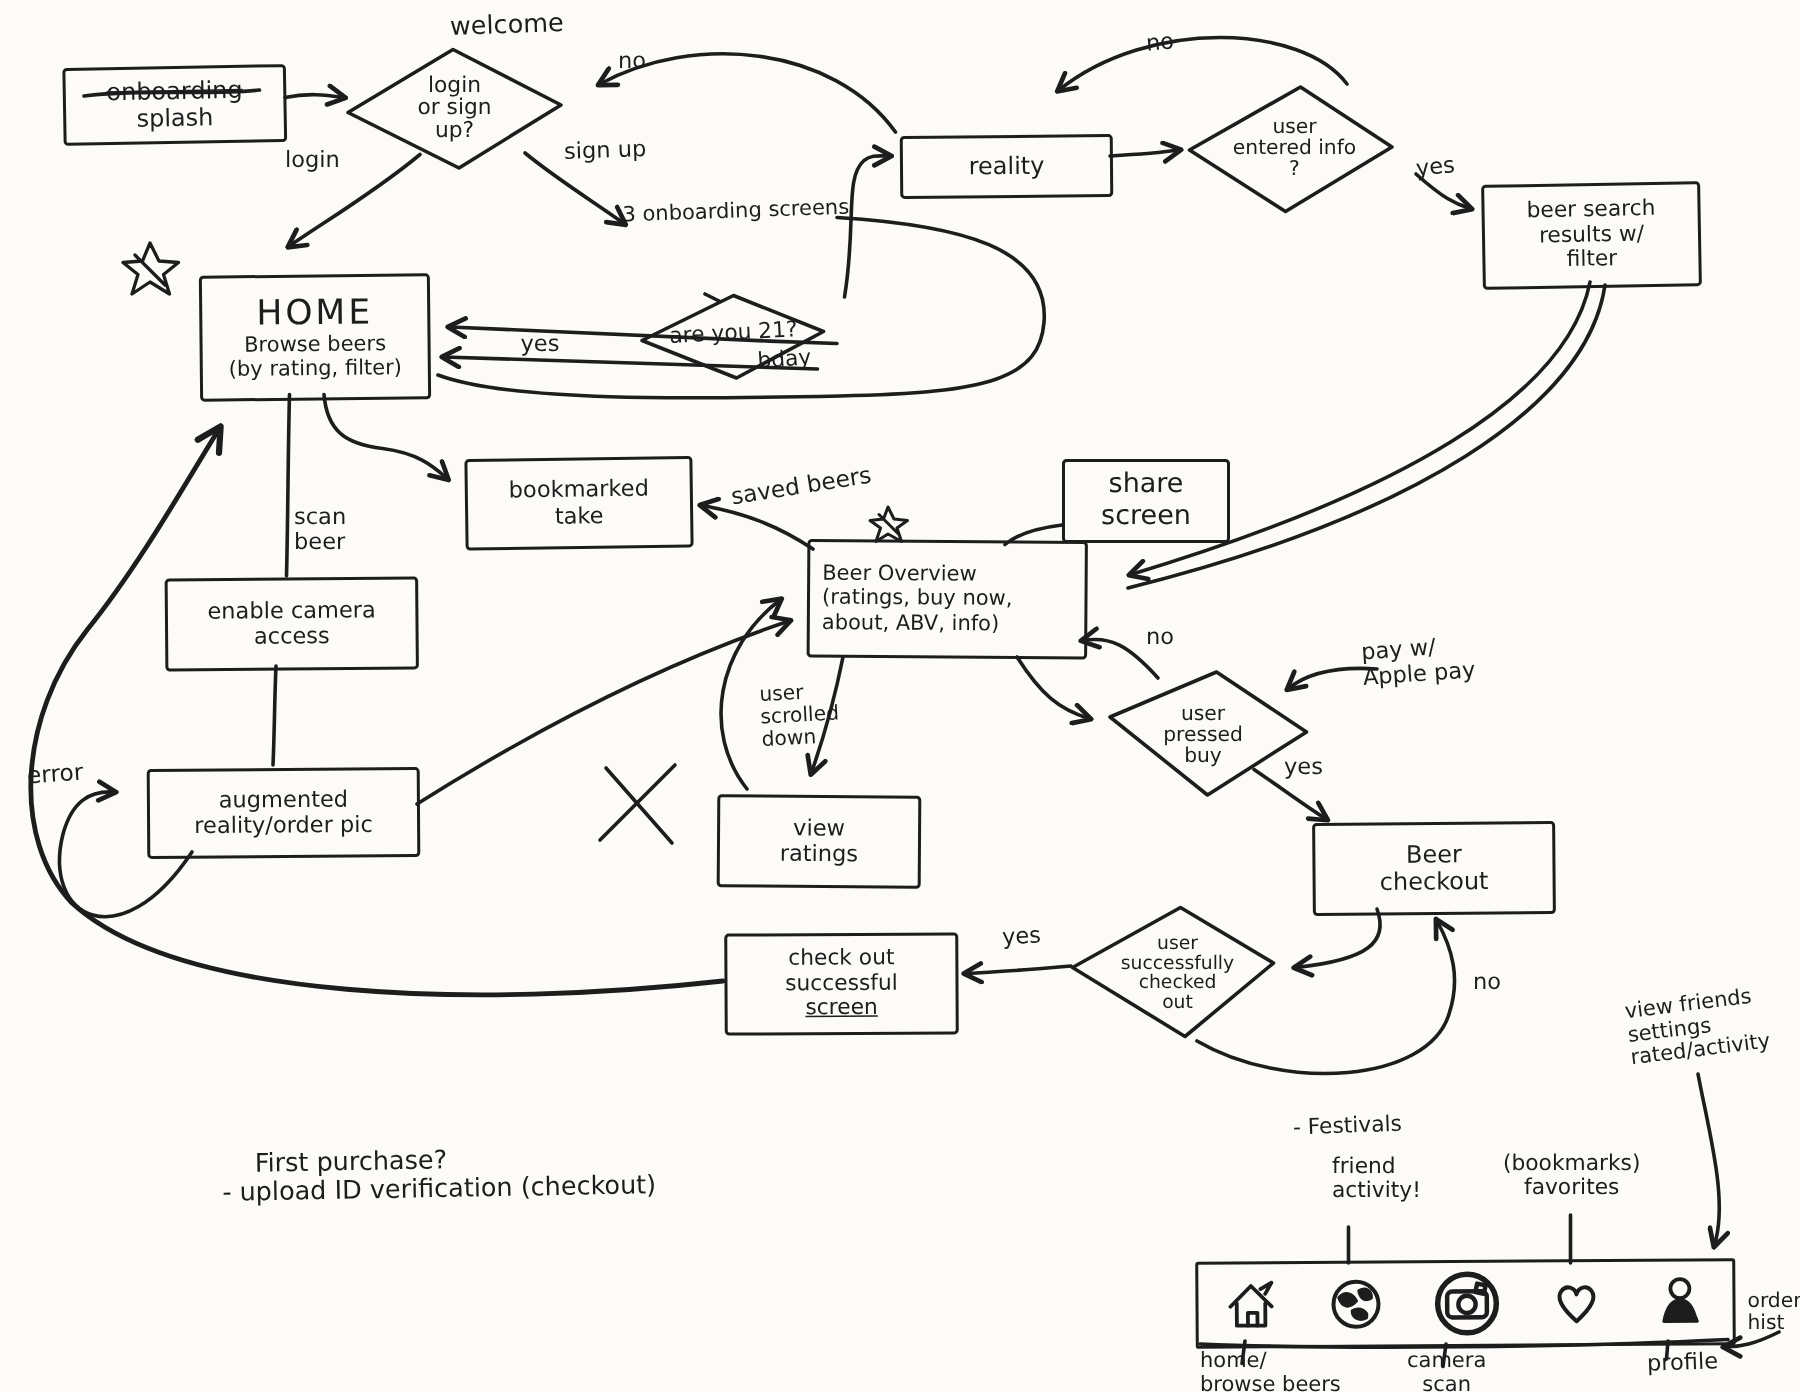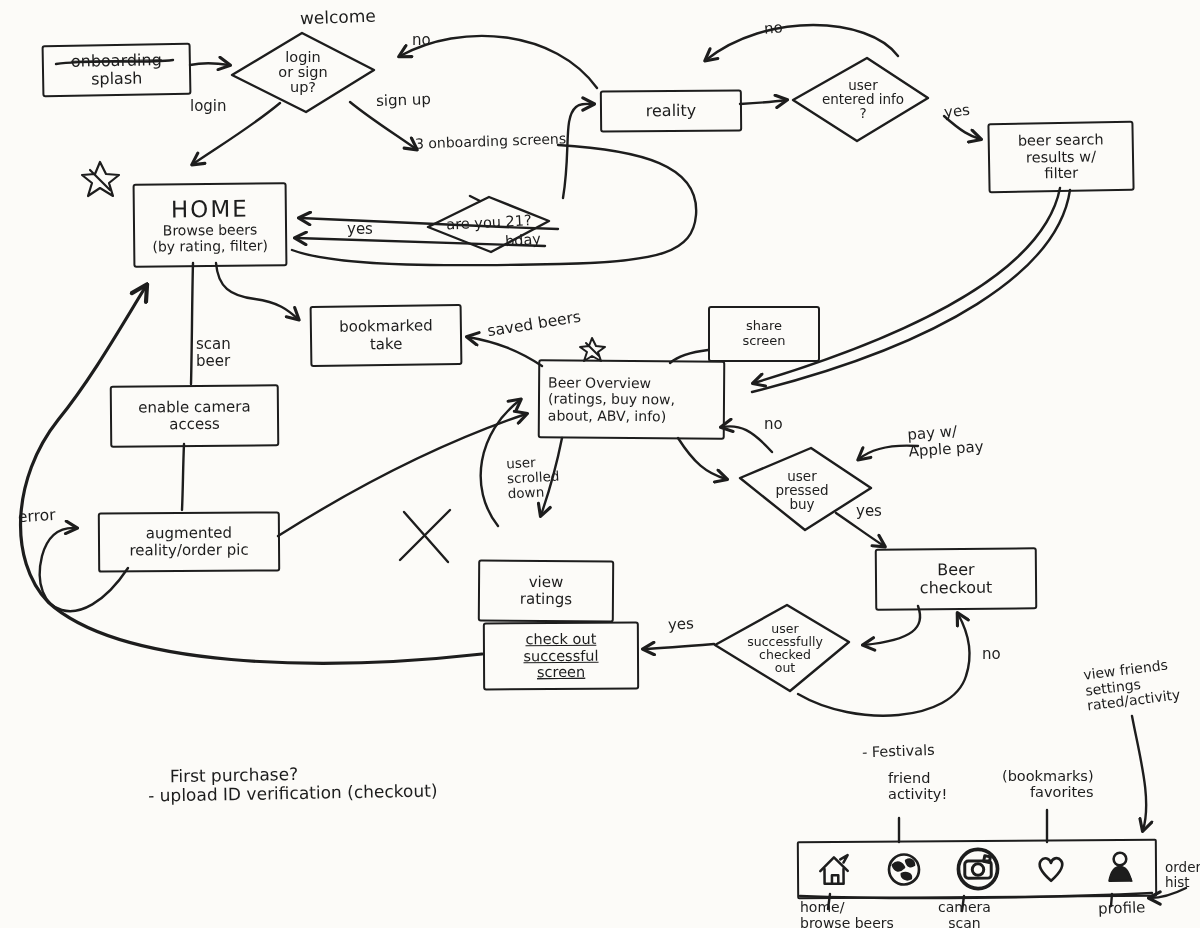--- a/index.html
+++ b/index.html
@@ -152,46 +152,46 @@
     <span class="prelines">bookmarked
 take</span>
   </div>
 
   <div class="box" style="left:538px;top:360px;width:175px;height:75px;transform:rotate(0.4deg);font-size:14px;align-items:flex-start;padding-left:8px;text-align:left;">
     <span class="prelines">Beer Overview
 (ratings, buy now,
 about, ABV, info)</span>
   </div>
 
-  <div class="box" style="left:708px;top:306px;width:108px;height:52px;font-size:13px;">
+  <div class="box" style="left:708px;top:306px;width:108px;height:52px;font-size:18px;">
     <span class="prelines">share
 screen</span>
   </div>
 
   <div class="box" style="left:110px;top:385px;width:165px;height:58px;transform:rotate(-0.5deg);font-size:15px;">
     <span class="prelines">enable camera
 access</span>
   </div>
 
   <div class="box" style="left:98px;top:512px;width:178px;height:56px;transform:rotate(-0.4deg);font-size:15px;">
     <span class="prelines">augmented
 reality/order pic</span>
   </div>
 
-  <div class="box" style="left:478px;top:560px;width:132px;height:58px;transform:rotate(0.4deg);font-size:15px;">
+  <div class="box" style="left:478px;top:530px;width:132px;height:58px;transform:rotate(0.4deg);font-size:15px;">
     <span class="prelines">view
 ratings</span>
   </div>
 
   <div class="box" style="left:875px;top:548px;width:158px;height:58px;transform:rotate(-0.5deg);font-size:16px;">
     <span class="prelines">Beer
 checkout</span>
   </div>
 
-  <div class="box" style="left:483px;top:622px;width:152px;height:64px;transform:rotate(-0.3deg);font-size:14.5px;text-decoration:underline;">
+  <div class="box" style="left:483px;top:622px;width:152px;height:64px;transform:rotate(-0.3deg);font-size:14.5px;">
     <span class="prelines">check out
 successful</span>
     <span class="underl">screen</span>
   </div>
 
   <div class="dtext prelines" style="left:303px;top:73px;font-size:14.5px;">login
 or sign
 up?</div>
   <div class="dtext" style="left:489px;top:223px;font-size:14.5px;transform:translate(-50%,-50%) rotate(-3deg);">are you 21?</div>
   <div class="dtext prelines" style="left:863px;top:99px;font-size:13.5px;">user
@@ -231,21 +231,21 @@
   <div class="lbl" style="left:148px;top:765px;font-size:17px;transform:rotate(-1deg);">
     <div style="padding-left:22px;">First purchase?</div>
     <div>- upload ID verification (checkout)</div>
   </div>
   <div class="lbl prelines" style="left:1085px;top:662px;font-size:14px;transform:rotate(-7deg);">view friends
 settings
 rated/activity</div>
   <div class="lbl" style="left:862px;top:743px;font-size:14.5px;transform:rotate(-2deg);">- Festivals</div>
   <div class="lbl prelines" style="left:888px;top:770px;font-size:14.5px;">friend
 activity!</div>
-  <div class="lbl prelines" style="left:1002px;top:768px;font-size:14.5px;text-align:right;">(bookmarks)
+  <div class="lbl prelines" style="left:1002px;top:768px;font-size:14.5px;text-align:center;">(bookmarks)
 favorites</div>
   <div class="lbl prelines" style="left:1165px;top:860px;font-size:13.5px;">order
 hist</div>
 
   <div class="tabbar">
     <span class="ico">
       <svg width="38" height="38" viewBox="0 0 36 36" stroke="#1d1d1d" fill="none" stroke-width="2.4" stroke-linecap="round" stroke-linejoin="round">
         <path d="M5,19 L18,6 L31,19"></path>
           <path d="M9,17 L9,31 L27,31 L27,17"></path>
           <path d="M16,31 L16,23 L22,23 L22,31"></path>

